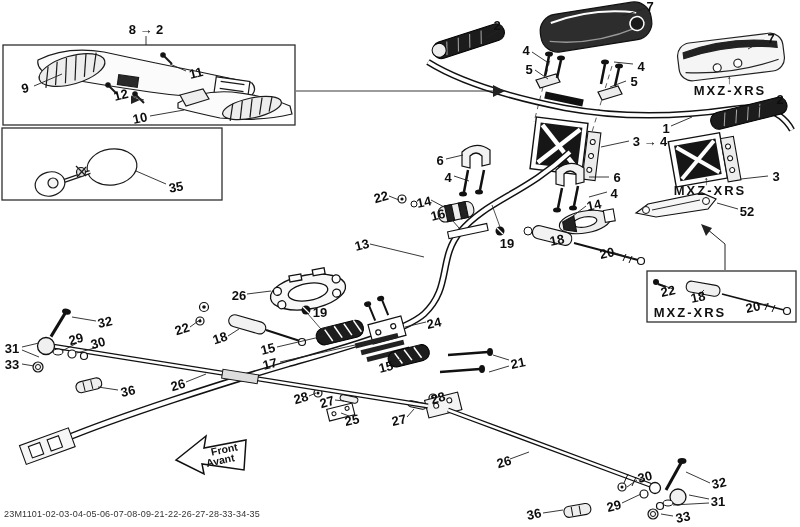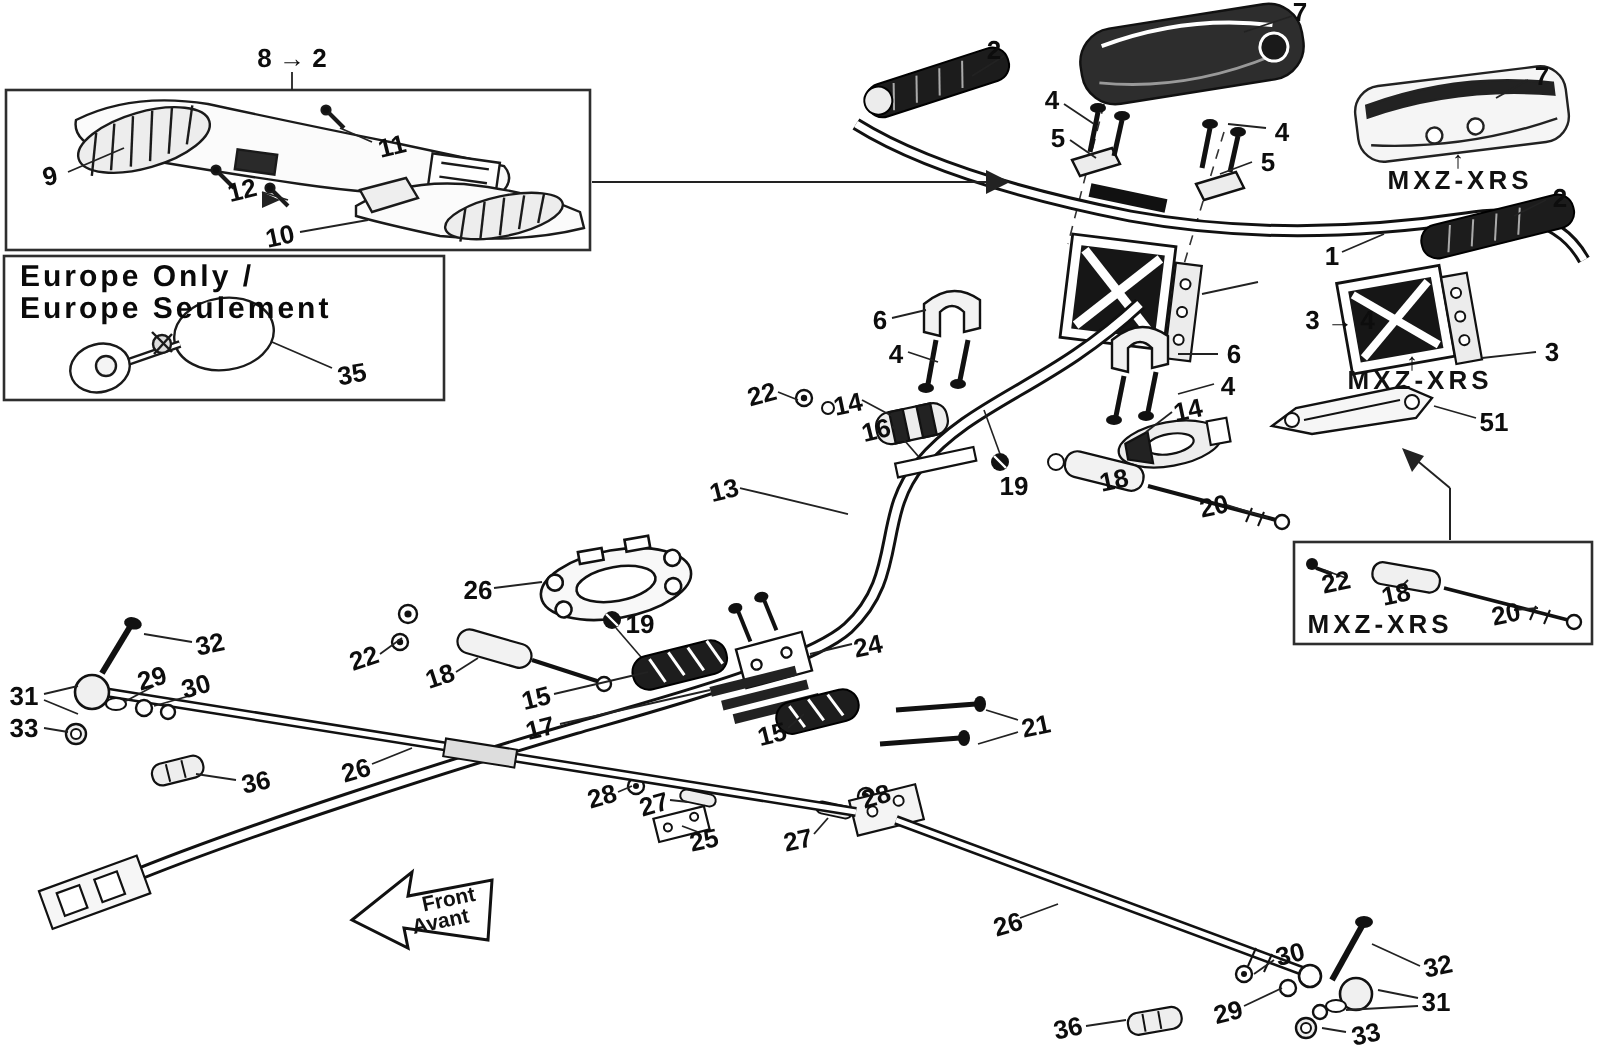--- a/index.html
+++ b/index.html
@@ -439,24 +439,24 @@
       <span class="callout" style="left: 497px; top: 25px;">2</span>
       <span class="callout" style="left: 650px; top: 6px;">7</span>
       <span class="callout" style="left: 526px; top: 50px;">4</span>
       <span class="callout" style="left: 529px; top: 69px;">5</span>
       <span class="callout" style="left: 641px; top: 66px;">4</span>
       <span class="callout" style="left: 634px; top: 81px;">5</span>
       <span class="callout" style="left: 771px; top: 38px;">7</span>
       <span class="callout" style="left: 729px; top: 80px; font-size: 12px;">↑</span>
       <span class="callout" style="left: 780px; top: 99px;">2</span>
       <span class="callout" style="left: 666px; top: 128px;">1</span>
-      <span class="callout" style="left: 670px; top: 141px; margin-top: 19px;">3 → 4</span>
+      <span class="callout" style="left: 650px; top: 141px;">3 → 4</span>
       <span class="callout" style="left: 776px; top: 176px;">3</span>
       <span class="callout" style="left: 706px; top: 181px; font-size: 12px;">↑</span>
-      <span class="callout" style="left: 747px; top: 211px;">51</span>
+      <span class="callout" style="left: 747px; top: 211px;">52</span>
       <span class="callout" style="left: 440px; top: 160px;">6</span>
       <span class="callout" style="left: 448px; top: 177px;">4</span>
       <span class="callout" style="left: 617px; top: 177px;">6</span>
       <span class="callout" style="left: 614px; top: 193px;">4</span>
       <span class="callout" style="left: 381px; top: 197px; transform: translate(-50%, -50%) rotate(-15deg);">22</span>
       <span class="callout" style="left: 424px; top: 202px; transform: translate(-50%, -50%) rotate(-12deg);">14</span>
       <span class="callout" style="left: 438px; top: 215px; transform: translate(-50%, -50%) rotate(-14deg);">16</span>
       <span class="callout" style="left: 362px; top: 245px; transform: translate(-50%, -50%) rotate(-14deg);">13</span>
       <span class="callout" style="left: 507px; top: 243px;">19</span>
       <span class="callout" style="left: 594px; top: 205px; transform: translate(-50%, -50%) rotate(-12deg);">14</span>
@@ -492,19 +492,16 @@
       <span class="callout" style="left: 534px; top: 514px; transform: translate(-50%, -50%) rotate(-12deg);">36</span>
       <span class="callout" style="left: 668px; top: 291px; transform: translate(-50%, -50%) rotate(-12deg);">22</span>
       <span class="callout" style="left: 698px; top: 297px; transform: translate(-50%, -50%) rotate(-12deg);">18</span>
       <span class="callout" style="left: 753px; top: 307px; transform: translate(-50%, -50%) rotate(-12deg);">20</span>
     </div>
 
 <span class="mxz" style="left:730px;top:90px">MXZ-XRS</span>
 <span class="mxz" style="left:710px;top:190px">MXZ-XRS</span>
 <span class="mxz" style="left:690px;top:312px">MXZ-XRS</span>
 
-<div class="eu-title">
-  <div>Europe Only /</div>
-  <div>Europe Seulement</div>
+
+<span class="footer-code">23M1101-02-03-04-05-06-07-08-09-21-22-26-27-28-33-34-35</span>
+
 </div>
 
-
-</div>
-
 </body></html>

